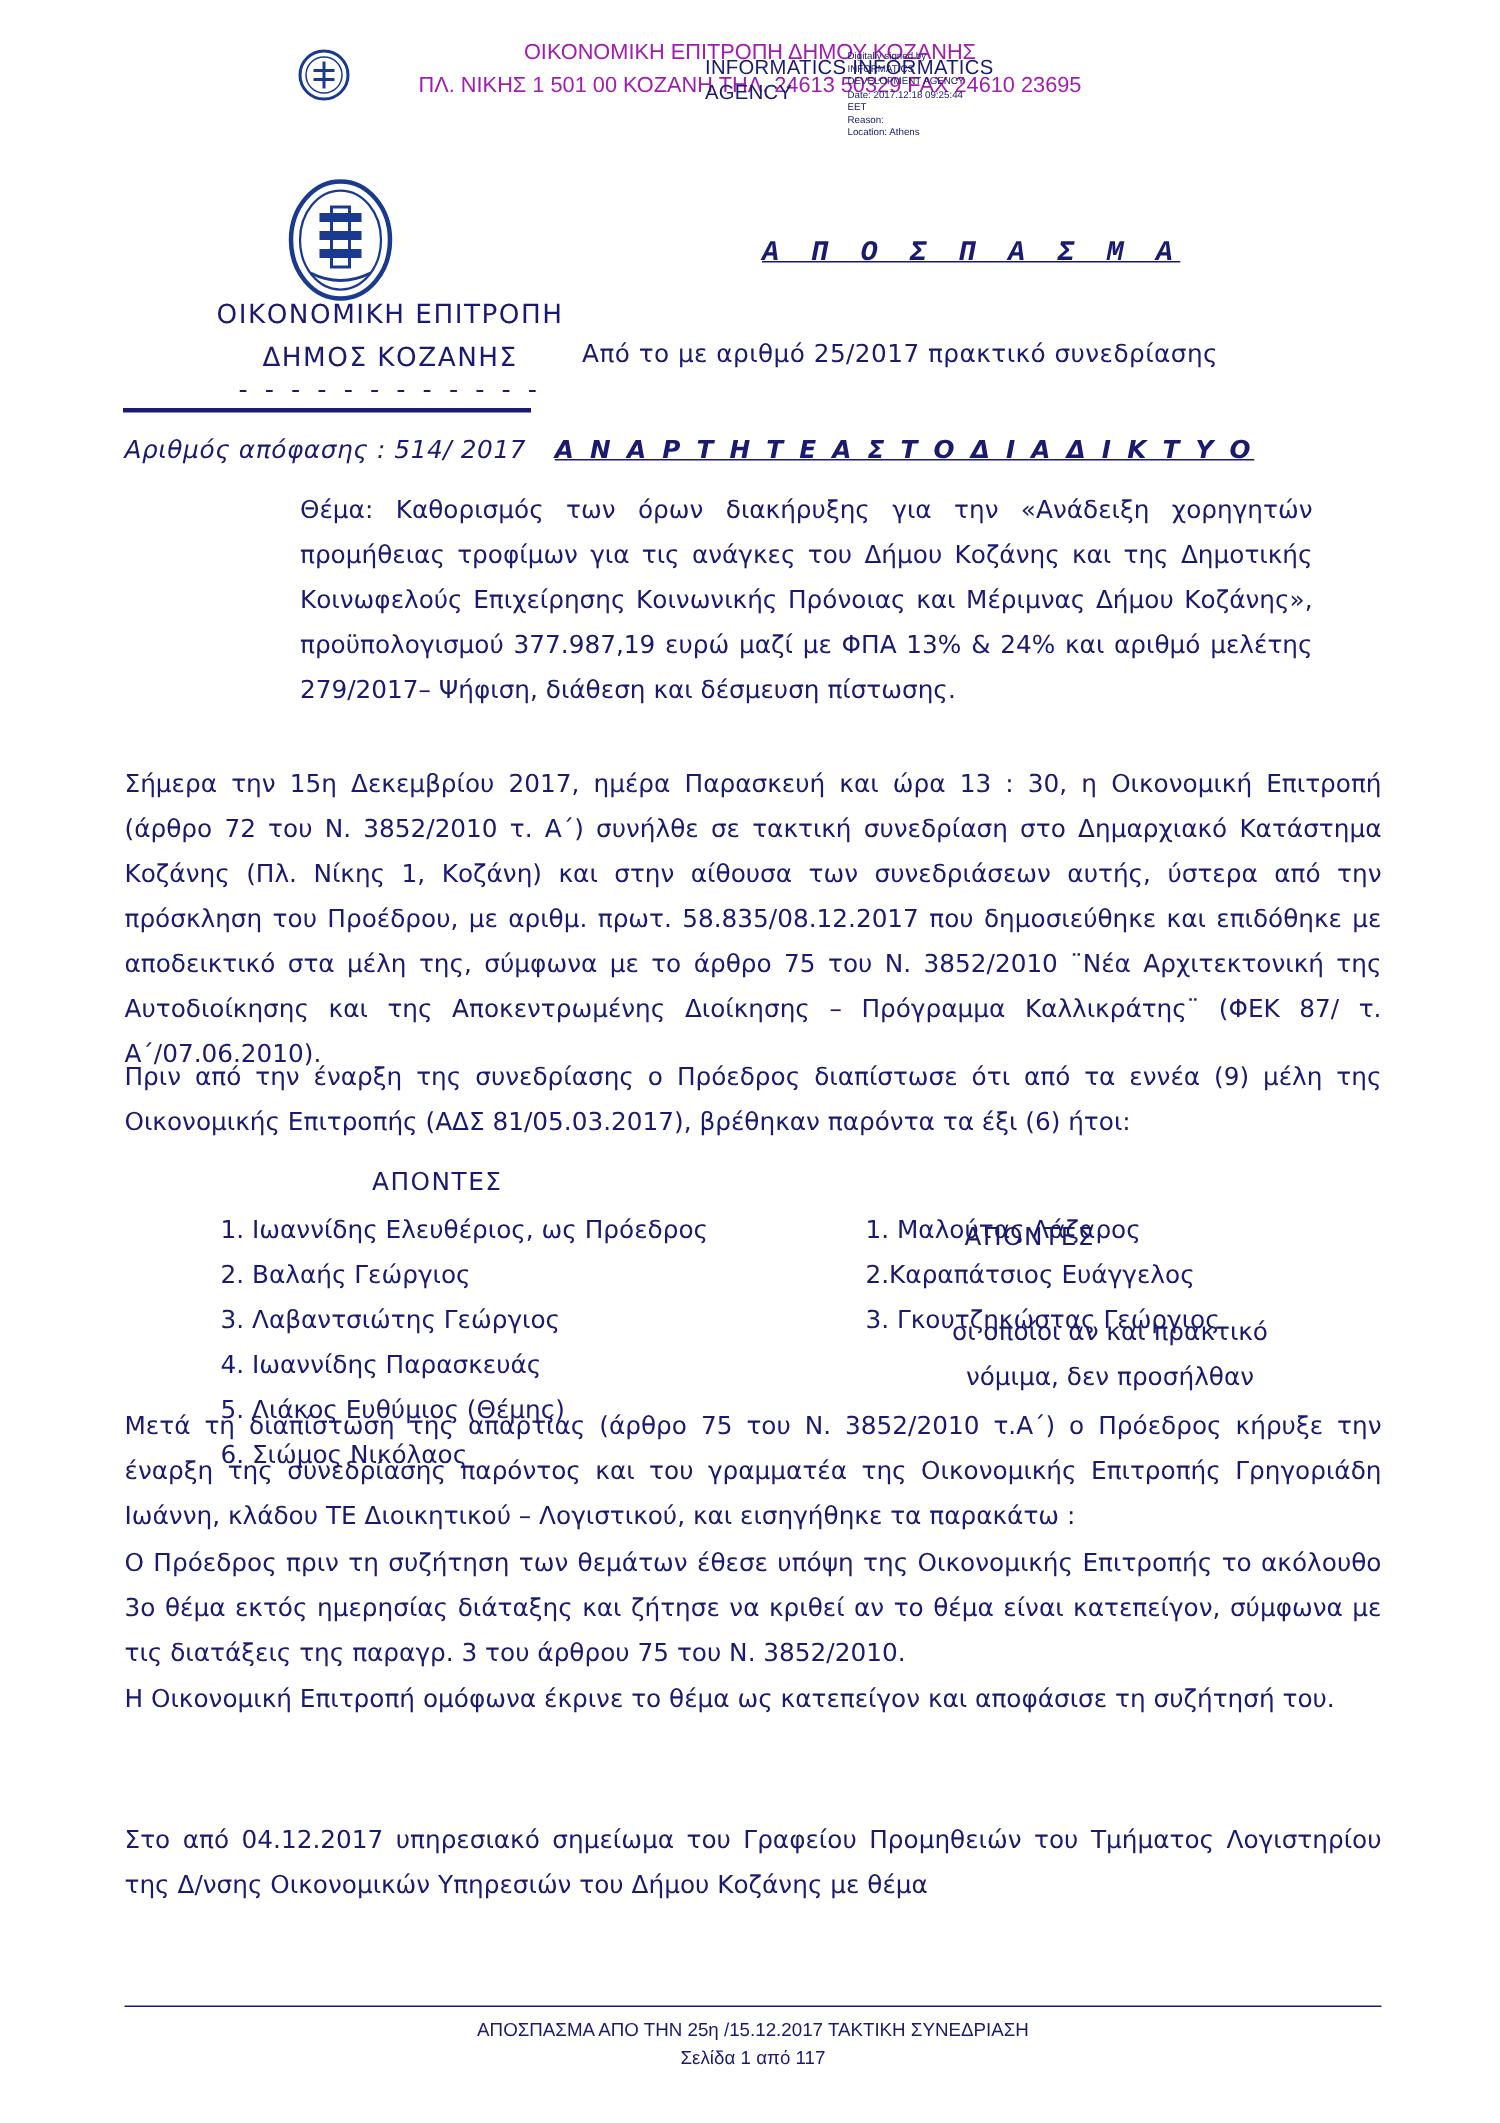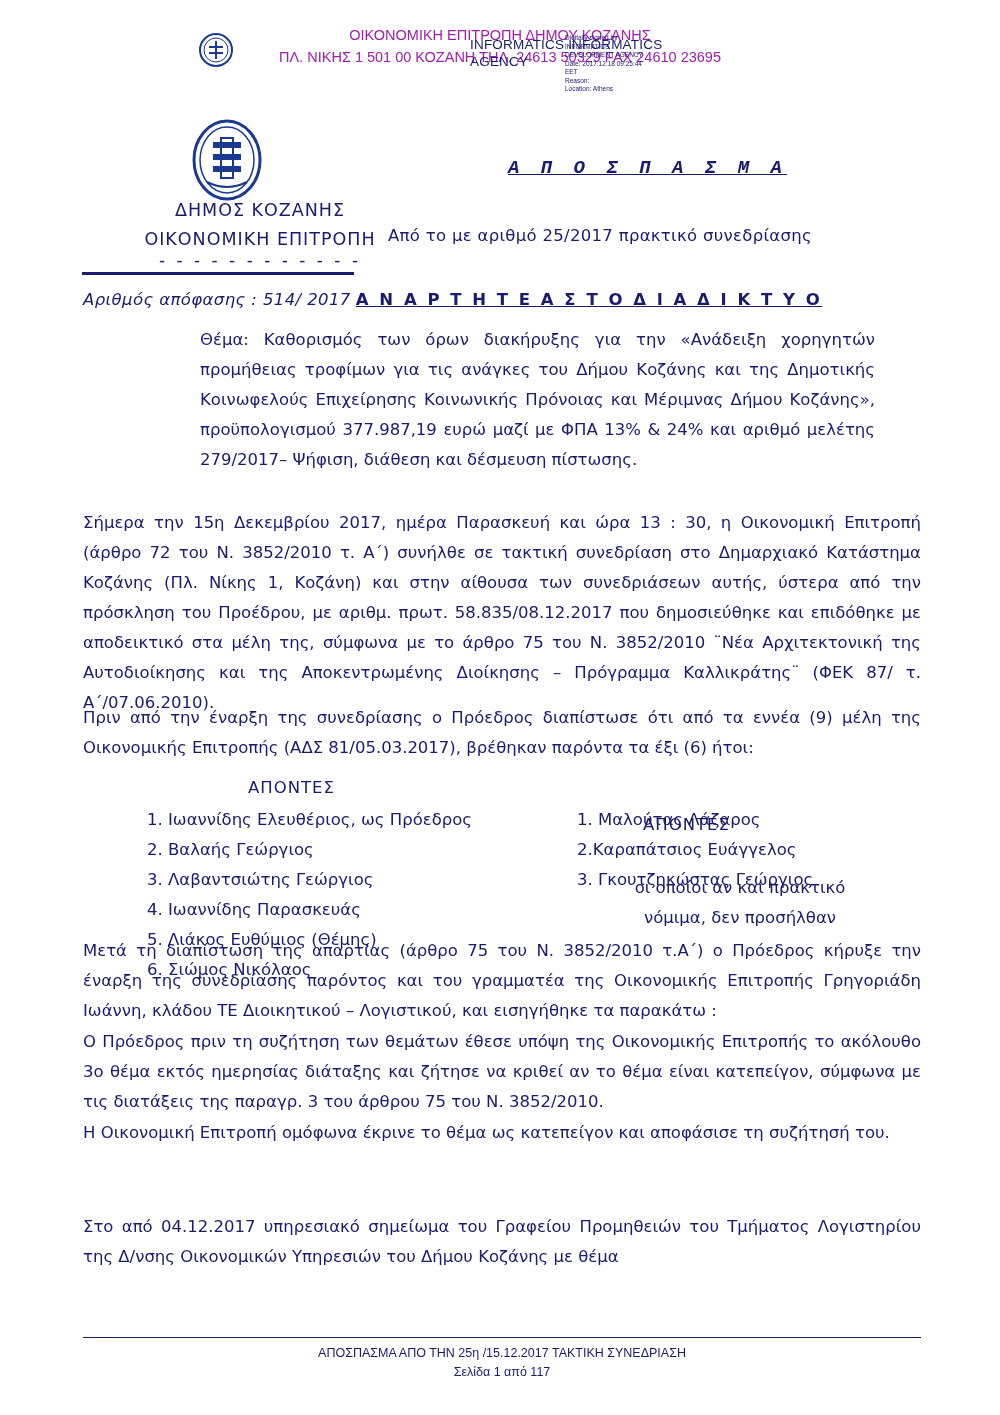--- a/index.html
+++ b/index.html
@@ -121,23 +121,25 @@
     left: 83px; top: 290px;
     width: 840px;
   }
   .dec-num {
     font-size: 16.5px;
     font-style: italic;
     letter-spacing: .4px;
   }
   .anartitea {
     font-size: 16.5px;
+    font-style: italic;
     font-weight: bold;
     letter-spacing: 2.5px;
     text-decoration: underline;
+    margin-left: 14px;
   }
 
   
   .subject {
     position: absolute;
     left: 200px; top: 325px;
     width: 675px;
     font-size: 16.5px;
     line-height: 30px;
     text-align: justify;
@@ -249,22 +251,22 @@
       <ellipse cx="42" cy="42" rx="27" ry="33" fill="none" stroke="#1a3a8f" stroke-width="1.5"></ellipse>
       <rect x="28" y="24" width="28" height="6" fill="#1a3a8f"></rect>
       <rect x="28" y="36" width="28" height="6" fill="#1a3a8f"></rect>
       <rect x="28" y="48" width="28" height="6" fill="#1a3a8f"></rect>
       <rect x="36" y="20" width="12" height="40" fill="none" stroke="#1a3a8f" stroke-width="2"></rect>
       <path d="M22 64 Q42 74 62 64" fill="none" stroke="#1a3a8f" stroke-width="2"></path>
     </svg>
   </div>
 
   <div class="org-title">
+    <div>ΟΙΚΟΝΟΜΙΚΗ    ΕΠΙΤΡΟΠΗ</div>
     <div>ΔΗΜΟΣ  ΚΟΖΑΝΗΣ</div>
-    <div>ΟΙΚΟΝΟΜΙΚΗ    ΕΠΙΤΡΟΠΗ</div>
   </div>
   <div class="org-dashes">- - - - - - - - - - - -</div>
   <div class="org-rule"></div>
 
   <div class="apospasma">Α Π Ο Σ Π Α Σ Μ Α</div>
   <div class="from-practiko">Από το με αριθμό 25/2017 πρακτικό συνεδρίασης</div>
 
   <div class="dec-row">
     <span class="dec-num">Αριθμός  απόφασης :   514/ 2017</span>
     <span class="anartitea">Α Ν Α Ρ Τ Η Τ Ε Α   Σ Τ Ο   Δ Ι Α Δ Ι Κ Τ Υ Ο</span>

